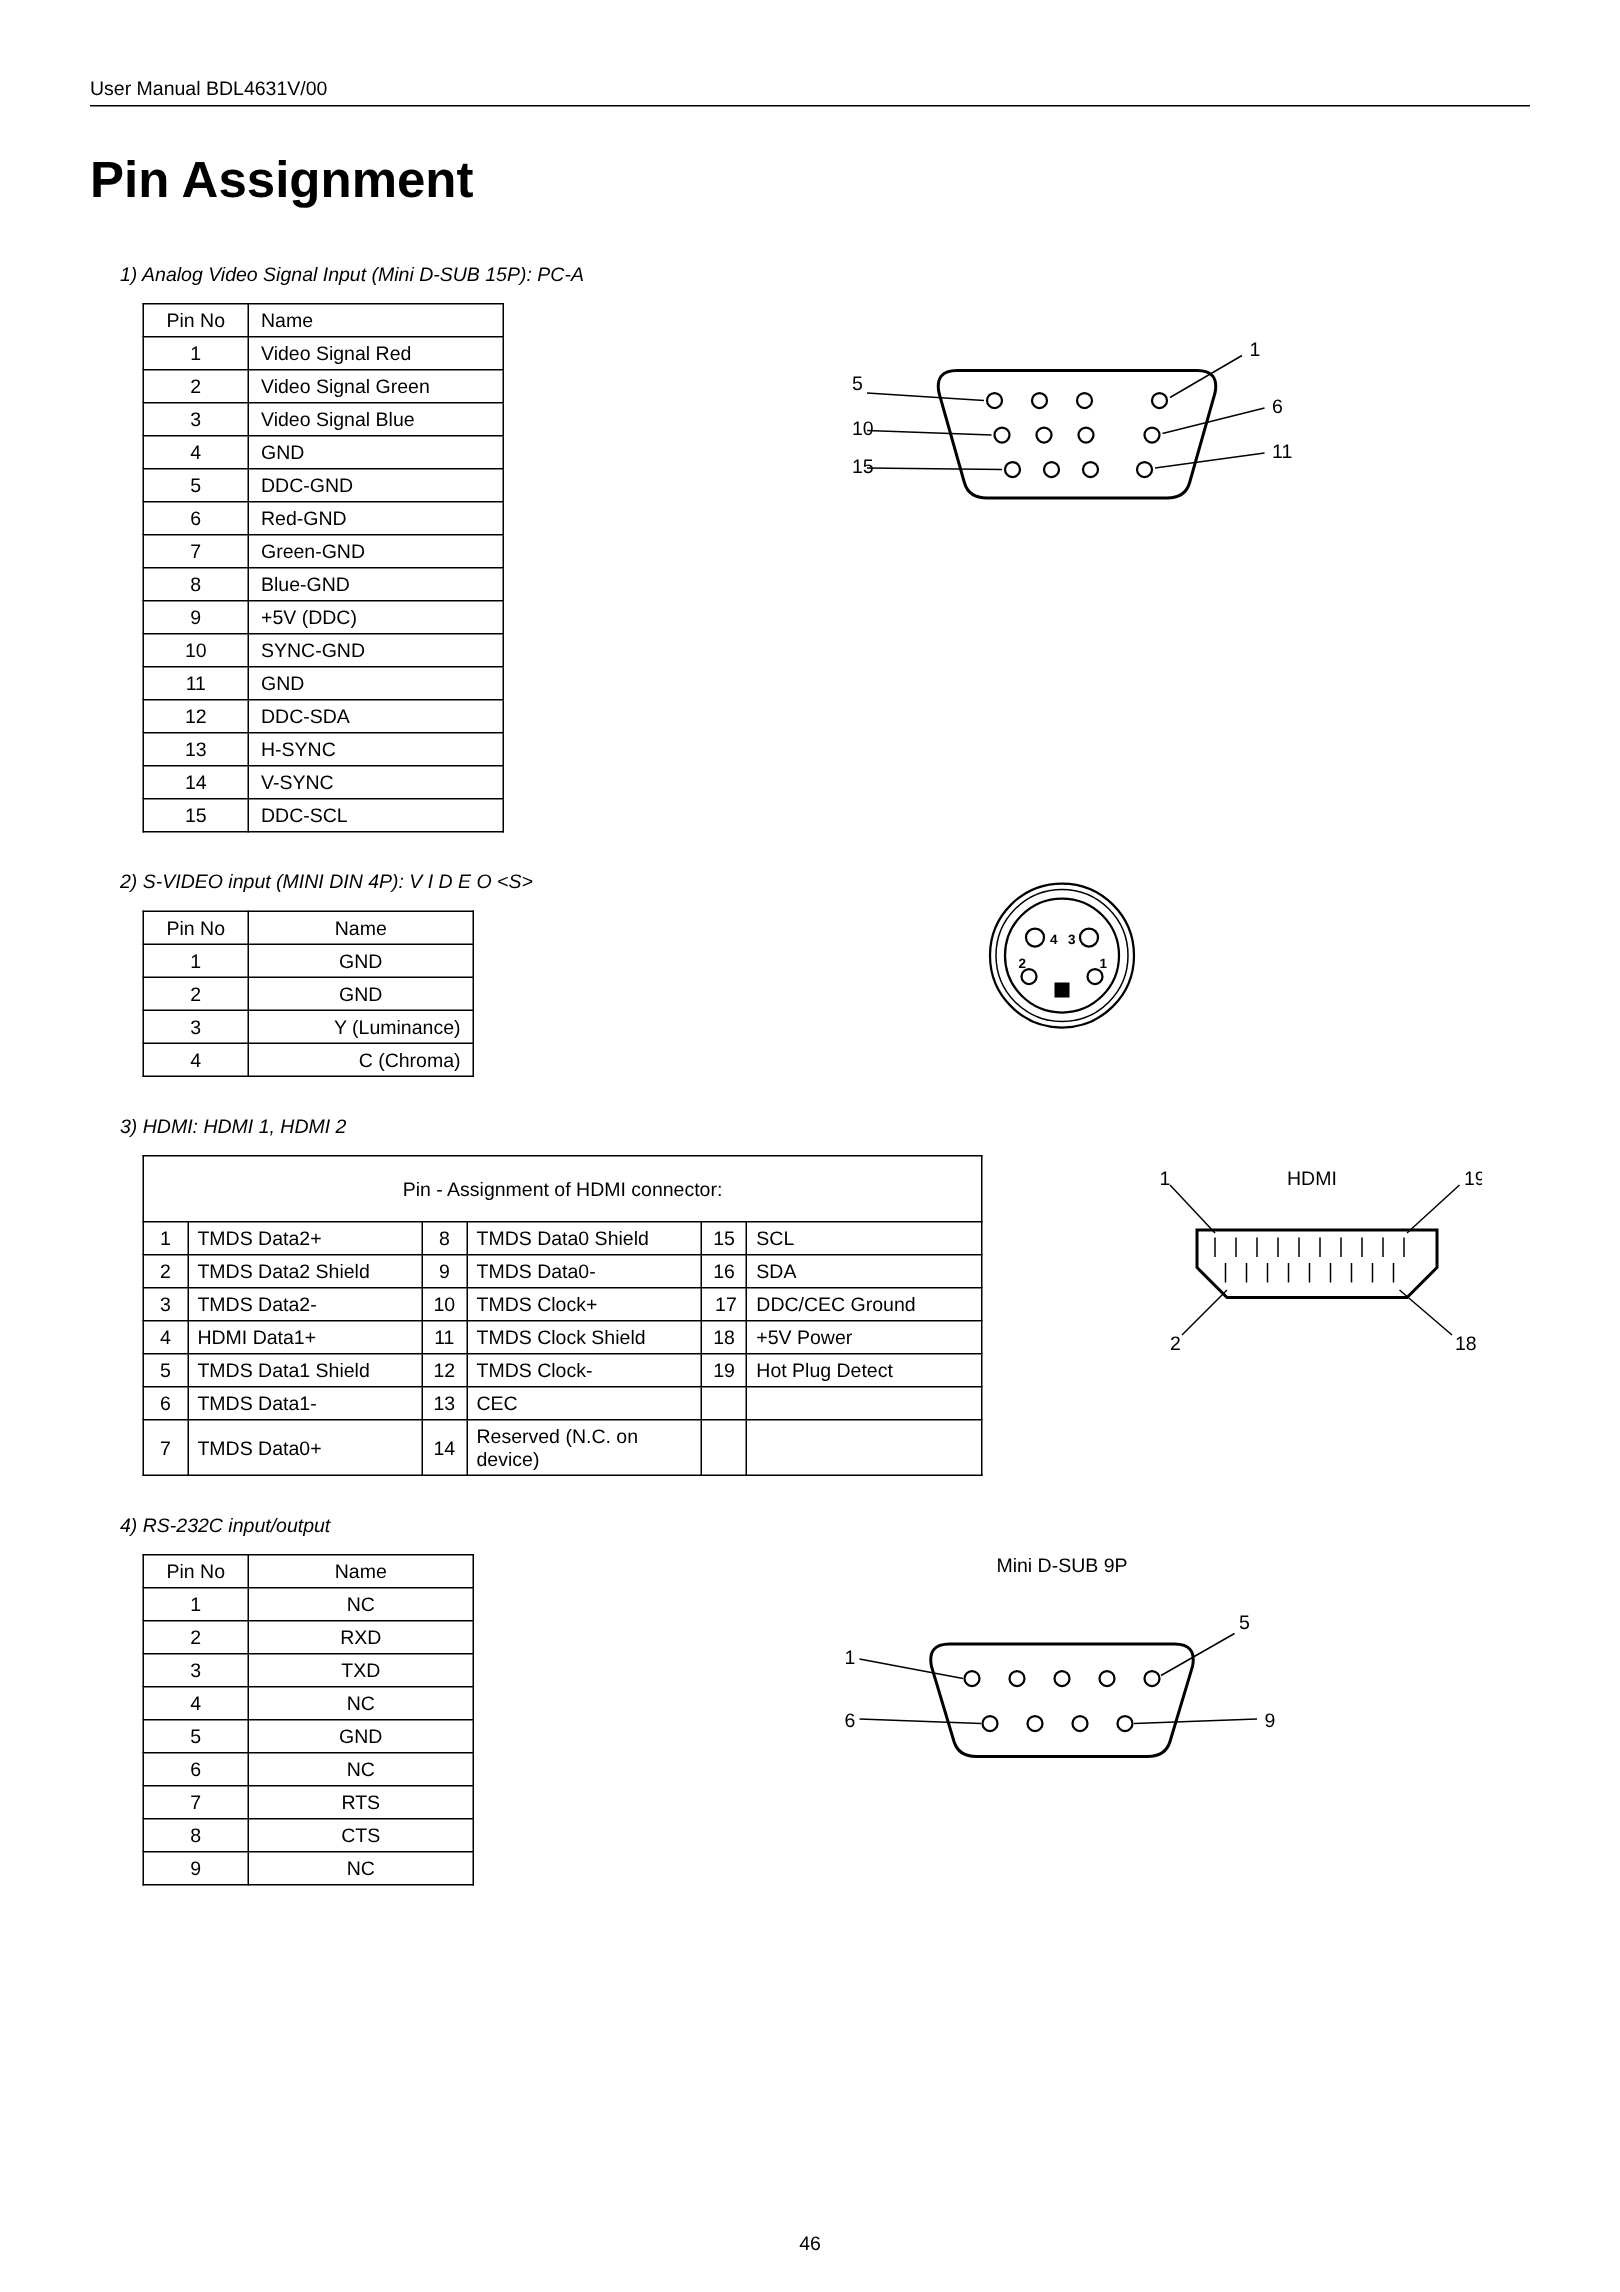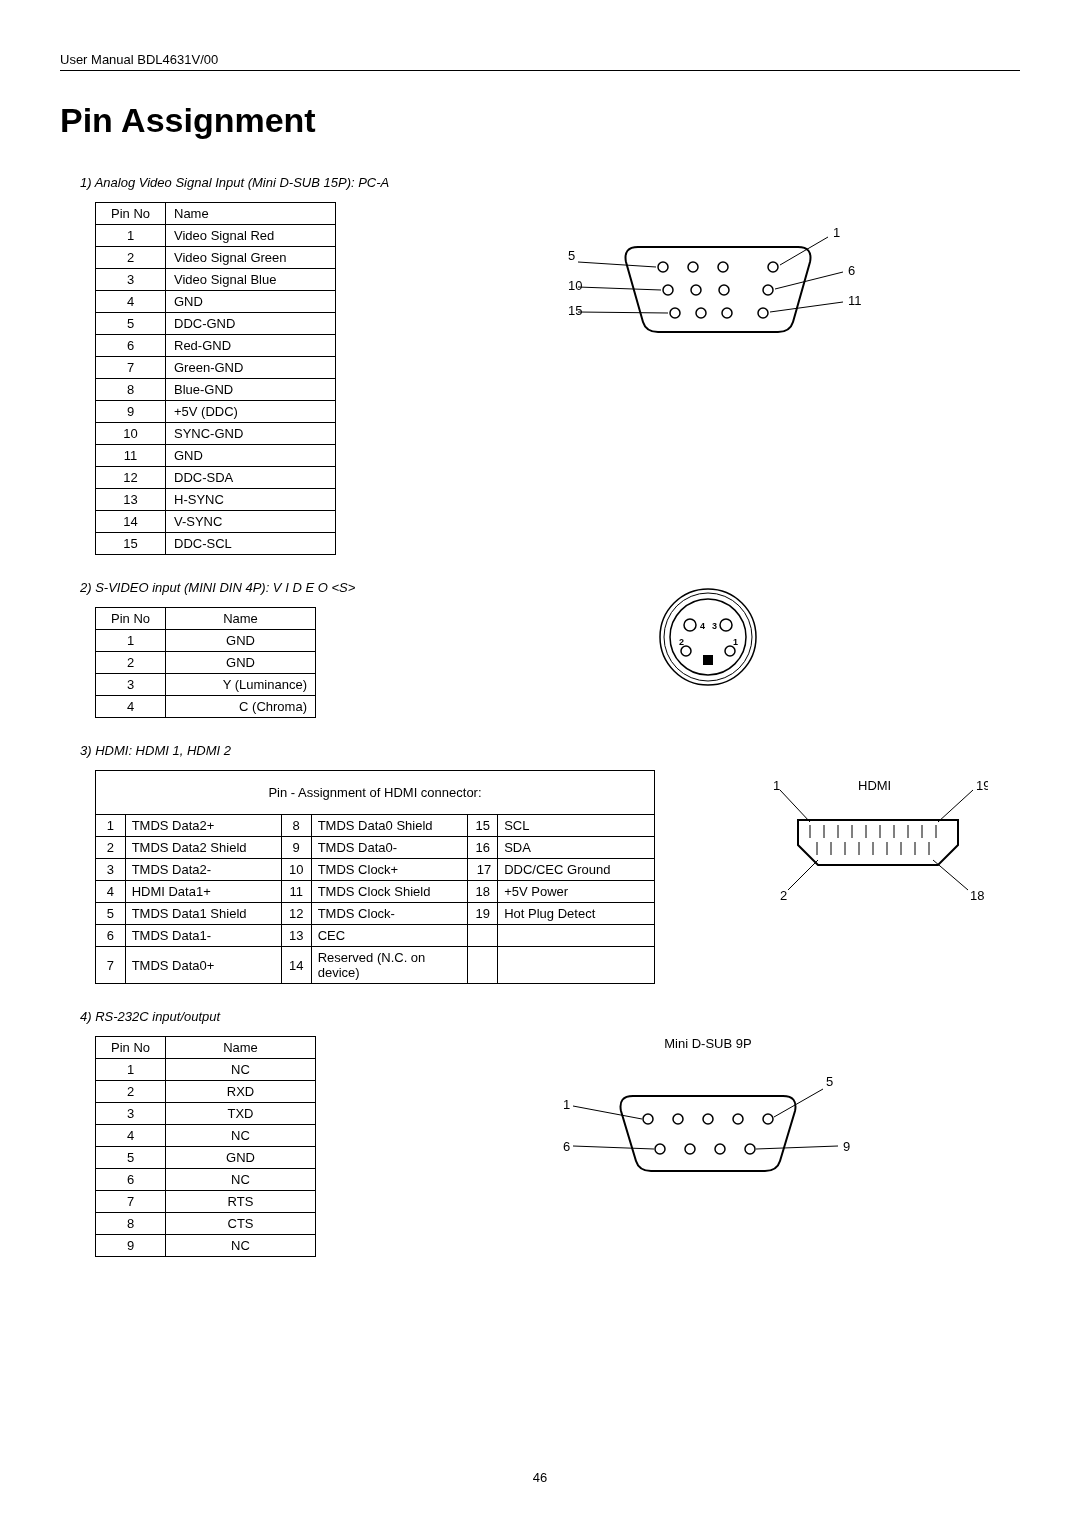--- a/index.html
+++ b/index.html
@@ -60,21 +60,21 @@
     .hdmi-c1 { width: 30px; text-align: center; }
     .hdmi-c2 { width: 160px; }
     .diagram-area {
       flex: 1;
       text-align: center;
       font-size: 13px;
     }
     .diagram-label { margin-bottom: 10px; }
     .page-num {
       position: absolute;
-      bottom: 43px;
+      bottom: 25px;
       left: 0;
       right: 0;
       text-align: center;
       font-size: 13px;
     }
     svg { display: block; margin: 0 auto; }
     .callout { font-size: 13px; }
     .sec { margin-bottom: 25px; }
   </style>
 </head>

